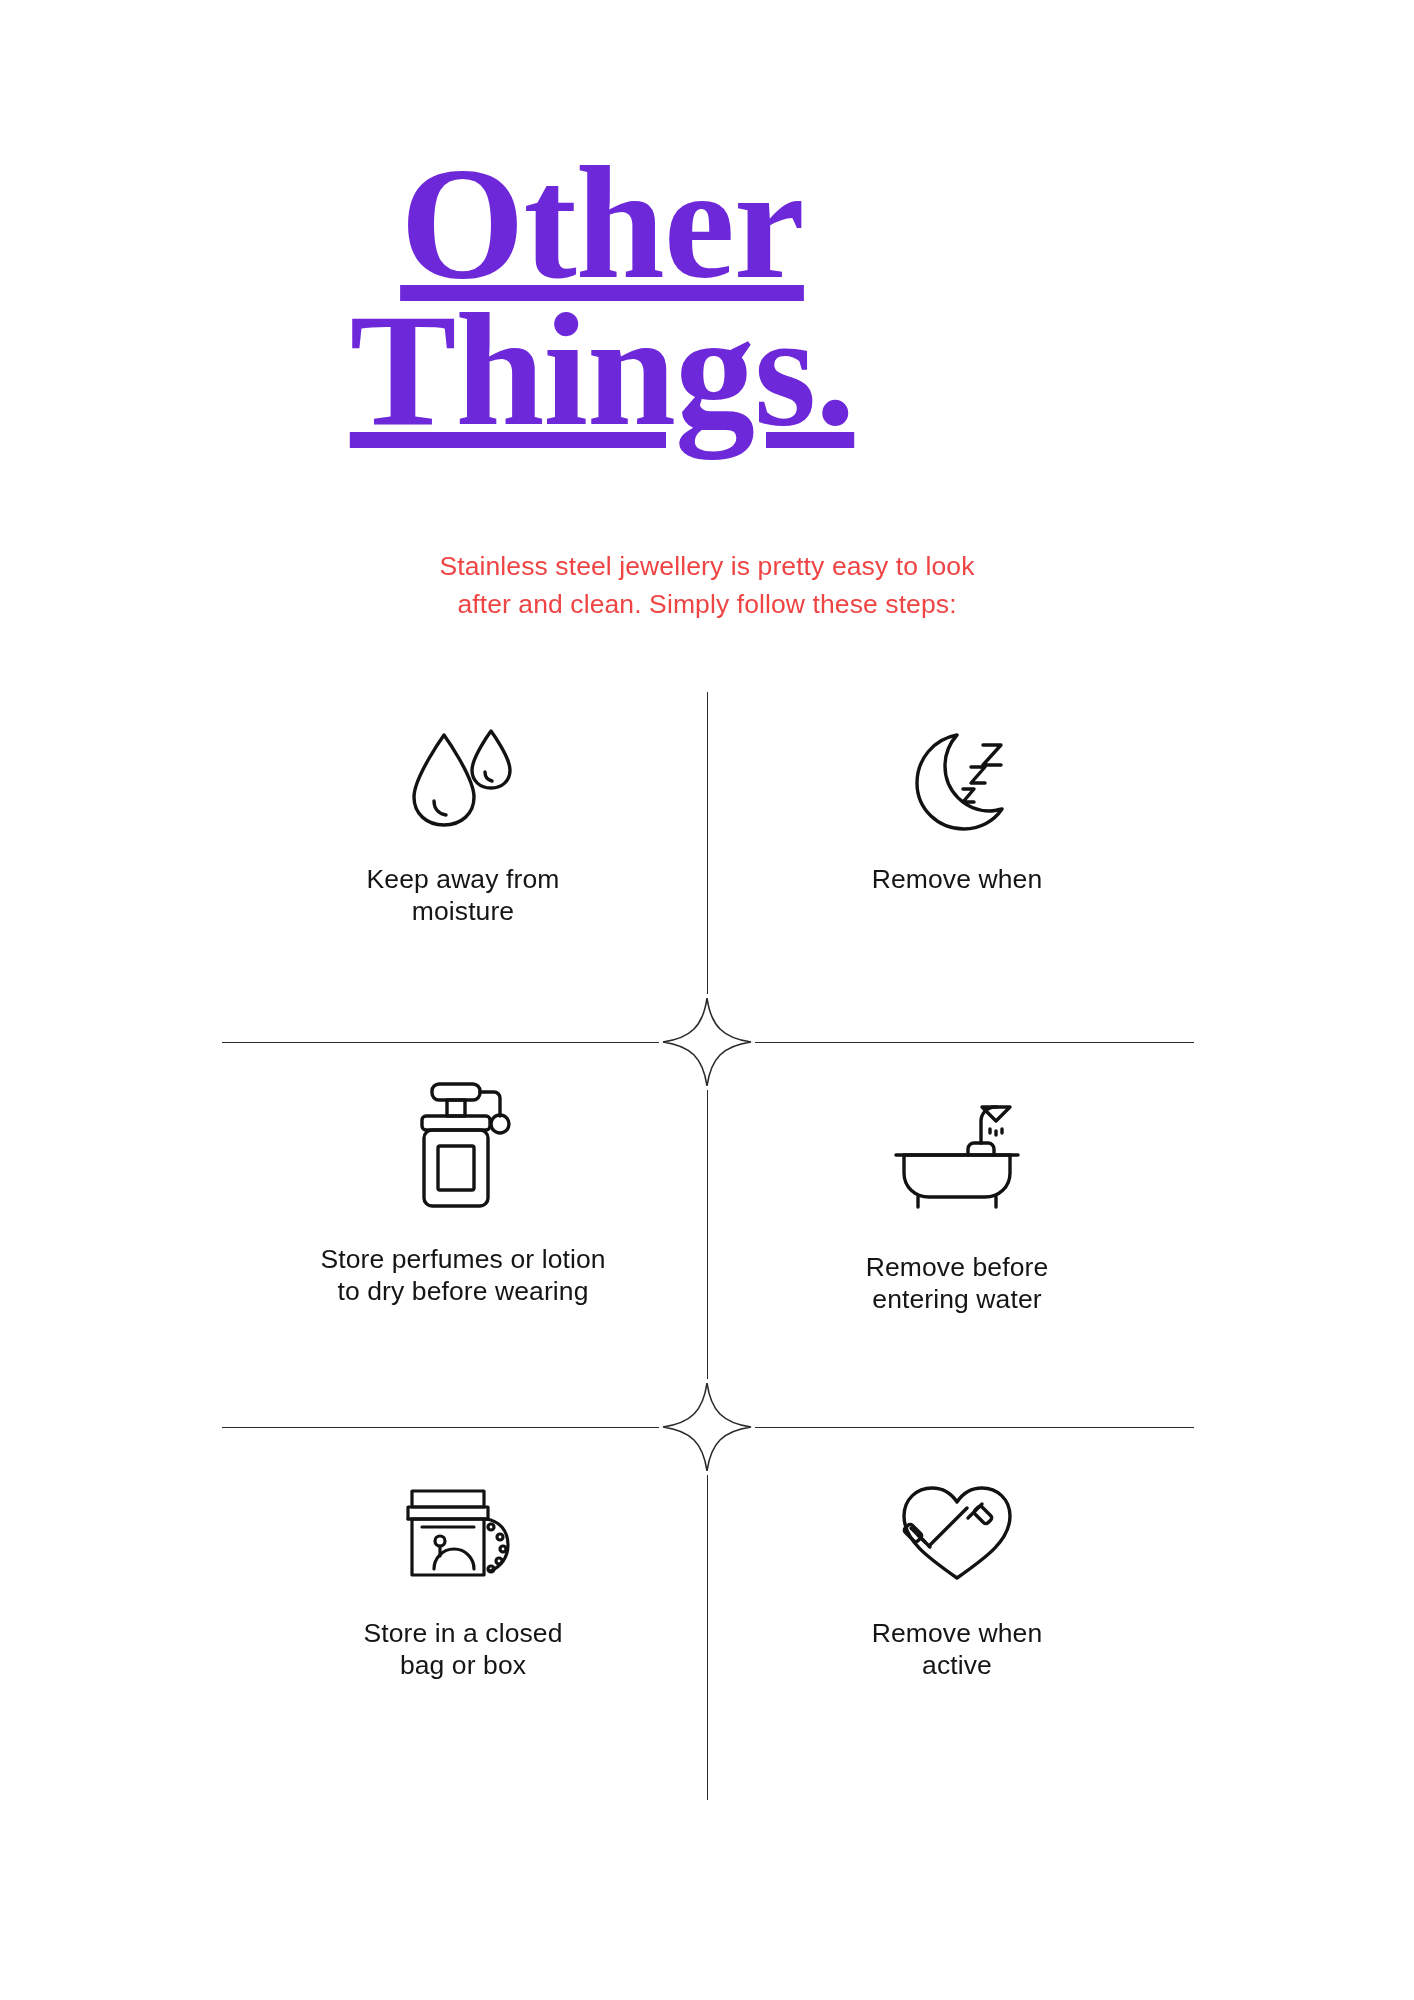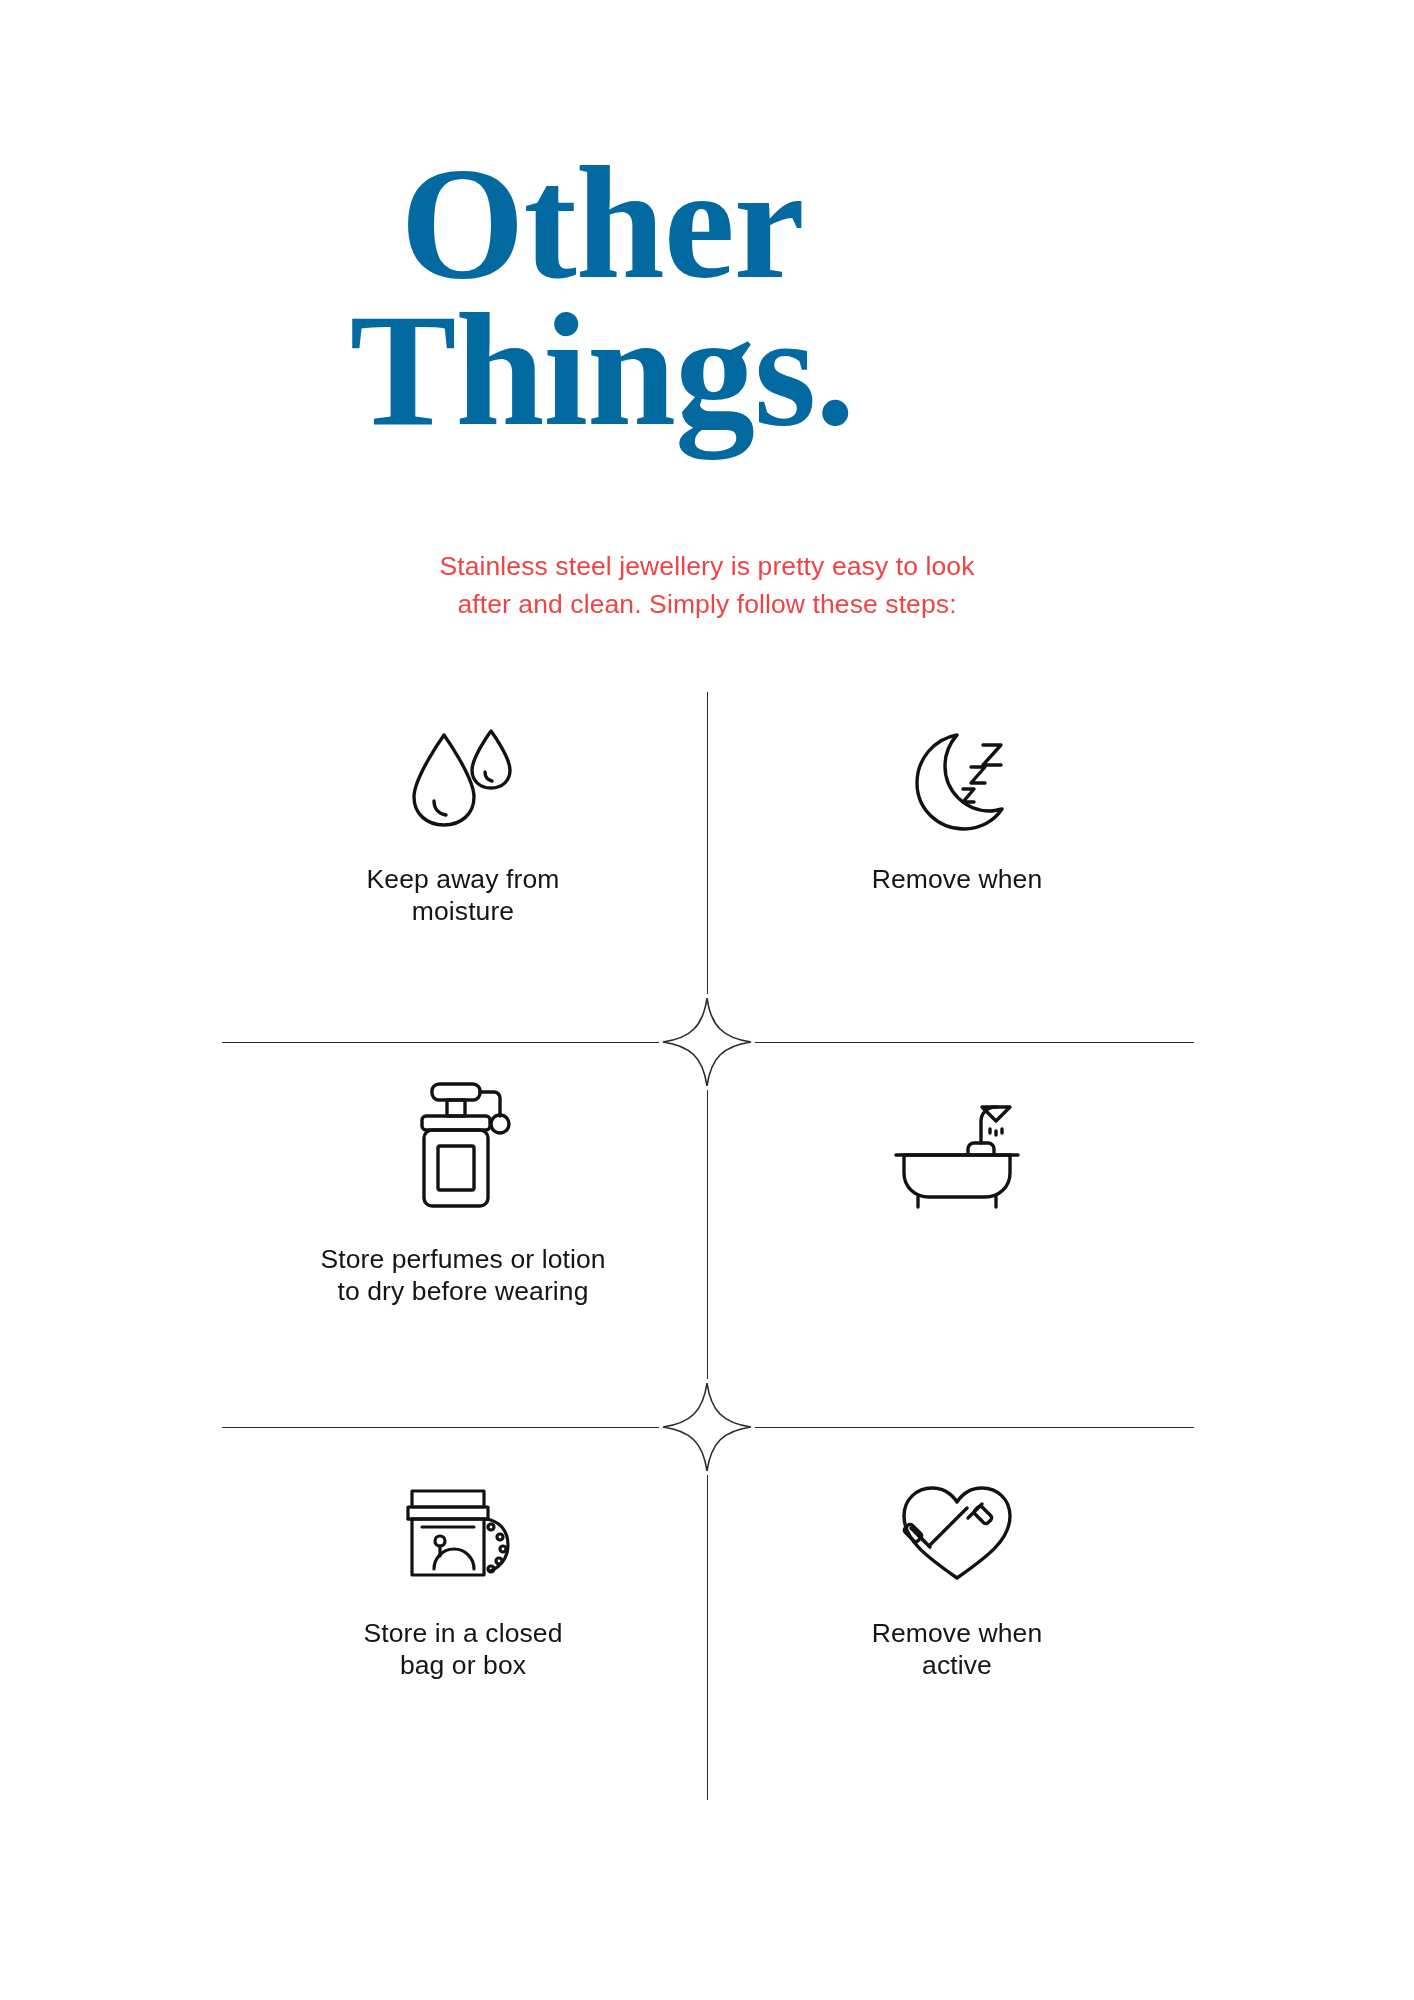--- a/index.html
+++ b/index.html
@@ -27,21 +27,22 @@
     position: absolute;
     top: 150px;
     left: 0;
     width: 1204px;
     text-align: center;
     font-family: "Liberation Serif", serif;
     font-weight: 700;
     font-size: 160px;
     line-height: 0.92;
     letter-spacing: -1px;
-    color: #0369a1;
+    color: #6d28d9;
+    text-decoration: underline;
   }
   .title .l1 { display: block; }
   .title .l2 { display: block; }
 
   
   .intro {
     position: absolute;
     top: 548px;
     left: 307px;
     width: 800px;
@@ -218,20 +219,24 @@
         <svg width="150" height="140" viewBox="0 0 150 140" fill="none" stroke="#121212" stroke-width="3.4" stroke-linecap="round" stroke-linejoin="round">
           <path d="M22 78 h106 v18 c0 14 -11 24 -25 24 H47 c-14 0 -25 -10 -25 -24 Z"></path>
           <path d="M14 78 h122"></path>
           <path d="M36 120 v10"></path>
           <path d="M114 120 v10"></path>
           <path d="M86 78 v-6 a6 6 0 0 1 6 -6 h14 a6 6 0 0 1 6 6 v6"></path>
           <path d="M99 66 V44 a14 14 0 0 1 14 -14 h2"></path>
           <path d="M100 30 h28 l-14 14 z"></path>
           <path d="M108 52 v4 M114 54 v4 M120 52 v4"></path>
         </svg>
+      </div>
+      <div class="cap">
+        <span class="ln">Remove before</span>
+        <span class="ln">entering water</span>
       </div>
     </div>
 
     <div class="cell col-l r3">
       <div class="icon-wrap">
         <svg width="170" height="140" viewBox="0 0 170 140" fill="none" stroke="#121212" stroke-width="3.2" stroke-linecap="round" stroke-linejoin="round">
           <path d="M34 62 h72 v56 H34 Z"></path>
           <path d="M30 62 h80"></path>
           <path d="M34 34 h72 v16 H34 Z"></path>
           <path d="M30 50 h80 v12 H30 Z"></path>

